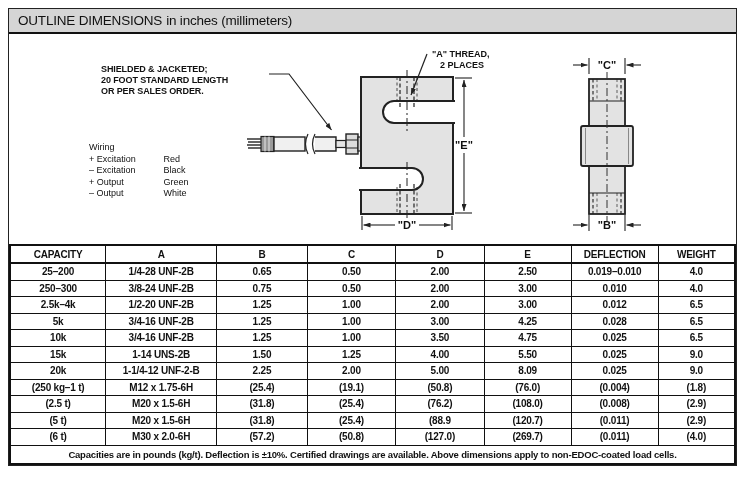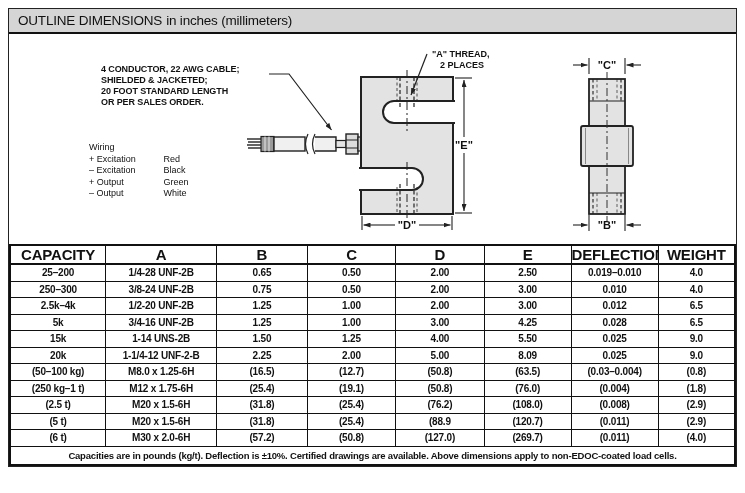--- a/index.html
+++ b/index.html
@@ -19,21 +19,21 @@
               line-height:11px;letter-spacing:-0.1px;white-space:nowrap;}
   .wiring{position:absolute;left:80px;top:108px;font-weight:normal;font-size:9px;
           line-height:11.5px;white-space:nowrap;}
   .wiring .w-row span.w-label{display:inline-block;width:72px;}
   
   table.dims{width:100%;border-collapse:collapse;table-layout:fixed;
              border:2px solid #111;}
   table.dims th,table.dims td{border:1px solid #111;font-weight:bold;font-size:10px;
              letter-spacing:-0.2px;text-align:center;padding:0;height:15.5px;
              white-space:nowrap;overflow:hidden;}
-  table.dims th{height:16px;border-bottom:2px solid #111;font-size:15px;}
+  table.dims th{height:16px;border-bottom:2px solid #111;font-size:10px;}
   table.dims td.footnote{height:17px;border-top:1.5px solid #111;font-size:9.5px;}
   svg text{font-family:"Liberation Sans",sans-serif;}
   .dim-label{font-weight:bold;font-size:11px;}
   .small-label{font-weight:bold;font-size:9px;}
 </style>
 </head>
 <body>
 
 <div class="sheet">
   <div class="page">
@@ -163,21 +163,20 @@
         <text class="dim-label" x="598" y="195" text-anchor="middle" fill="#111">"B"</text>
 
         <path d="M260,40 L280,40 L322.5,96" fill="none" stroke="#222" stroke-width="1.2" marker-end="url(#arr)"></path>
         <path d="M418,20 L402,61" fill="none" stroke="#222" stroke-width="1.2" marker-end="url(#arr)"></path>
 
         <text class="small-label" x="423" y="23" fill="#111">"A" THREAD,</text>
         <text class="small-label" x="431" y="34" fill="#111">2 PLACES</text>
       </svg>
 
       <div class="cable-note">
-        <div>4 CONDUCTOR, 22 AWG CABLE;</div>
         <div>SHIELDED &amp; JACKETED;</div>
         <div>20 FOOT STANDARD LENGTH</div>
         <div>OR PER SALES ORDER.</div>
       </div>
 
       <div class="wiring">
         <div>Wiring</div>
         <div class="w-row">
           <span class="w-label">+ Excitation</span>
           <span>Red</span>
@@ -255,50 +254,50 @@
             <td>5k</td>
             <td>3/4-16 UNF-2B</td>
             <td>1.25</td>
             <td>1.00</td>
             <td>3.00</td>
             <td>4.25</td>
             <td>0.028</td>
             <td>6.5</td>
           </tr>
           <tr>
+            <td>10k</td>
+            <td>3/4-16 UNF-2B</td>
+            <td>1.25</td>
+            <td>1.00</td>
+            <td>3.50</td>
+            <td>4.75</td>
+            <td>0.025</td>
+            <td>6.5</td>
+          </tr>
+          <tr>
             <td>15k</td>
             <td>1-14 UNS-2B</td>
             <td>1.50</td>
             <td>1.25</td>
             <td>4.00</td>
             <td>5.50</td>
             <td>0.025</td>
             <td>9.0</td>
           </tr>
           <tr>
             <td>20k</td>
             <td>1-1/4-12 UNF-2-B</td>
             <td>2.25</td>
             <td>2.00</td>
             <td>5.00</td>
             <td>8.09</td>
             <td>0.025</td>
             <td>9.0</td>
           </tr>
           <tr>
-            <td>(50–100 kg)</td>
-            <td>M8.0 x 1.25-6H</td>
-            <td>(16.5)</td>
-            <td>(12.7)</td>
-            <td>(50.8)</td>
-            <td>(63.5)</td>
-            <td>(0.03–0.004)</td>
-            <td>(0.8)</td>
-          </tr>
-          <tr>
             <td>(250 kg–1 t)</td>
             <td>M12 x 1.75-6H</td>
             <td>(25.4)</td>
             <td>(19.1)</td>
             <td>(50.8)</td>
             <td>(76.0)</td>
             <td>(0.004)</td>
             <td>(1.8)</td>
           </tr>
           <tr>

